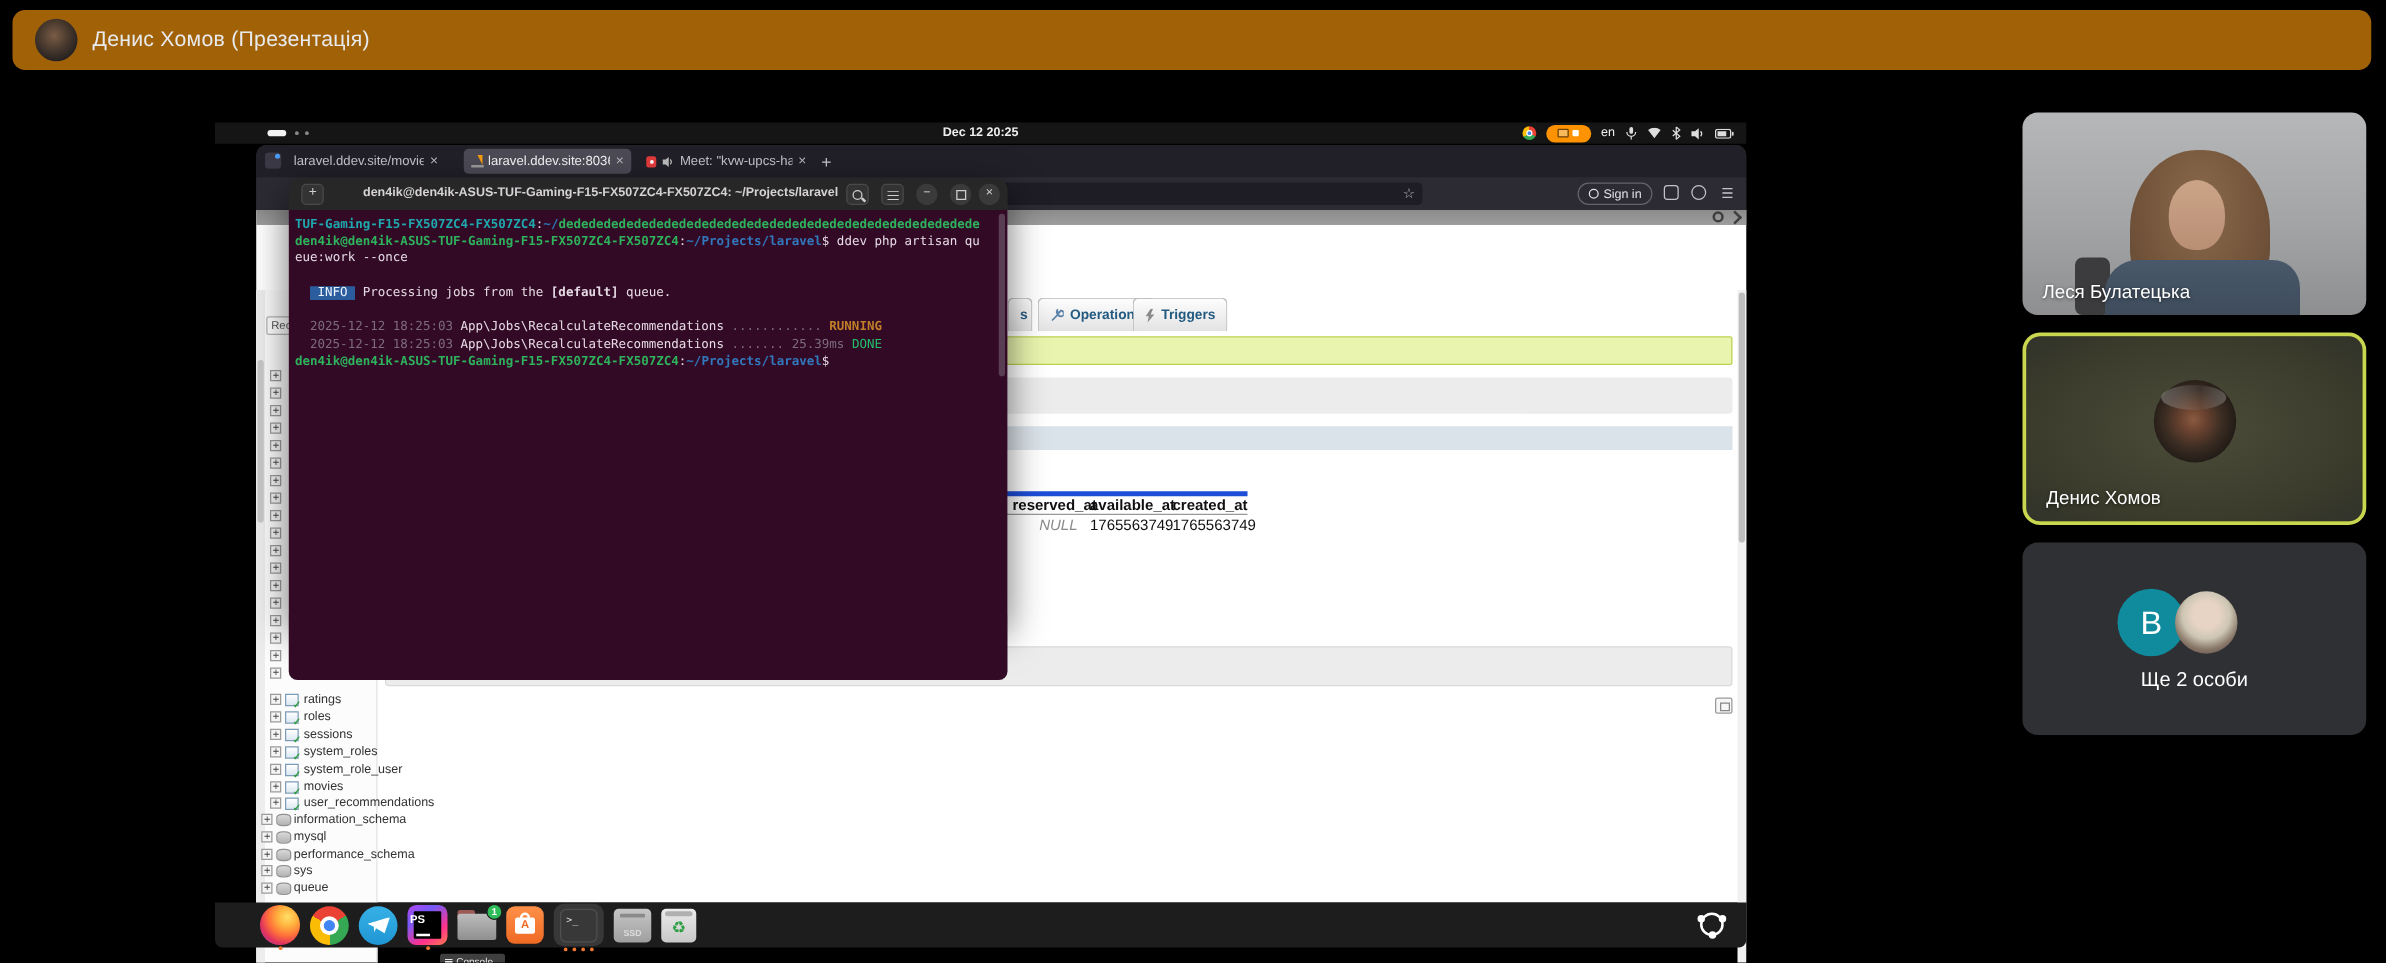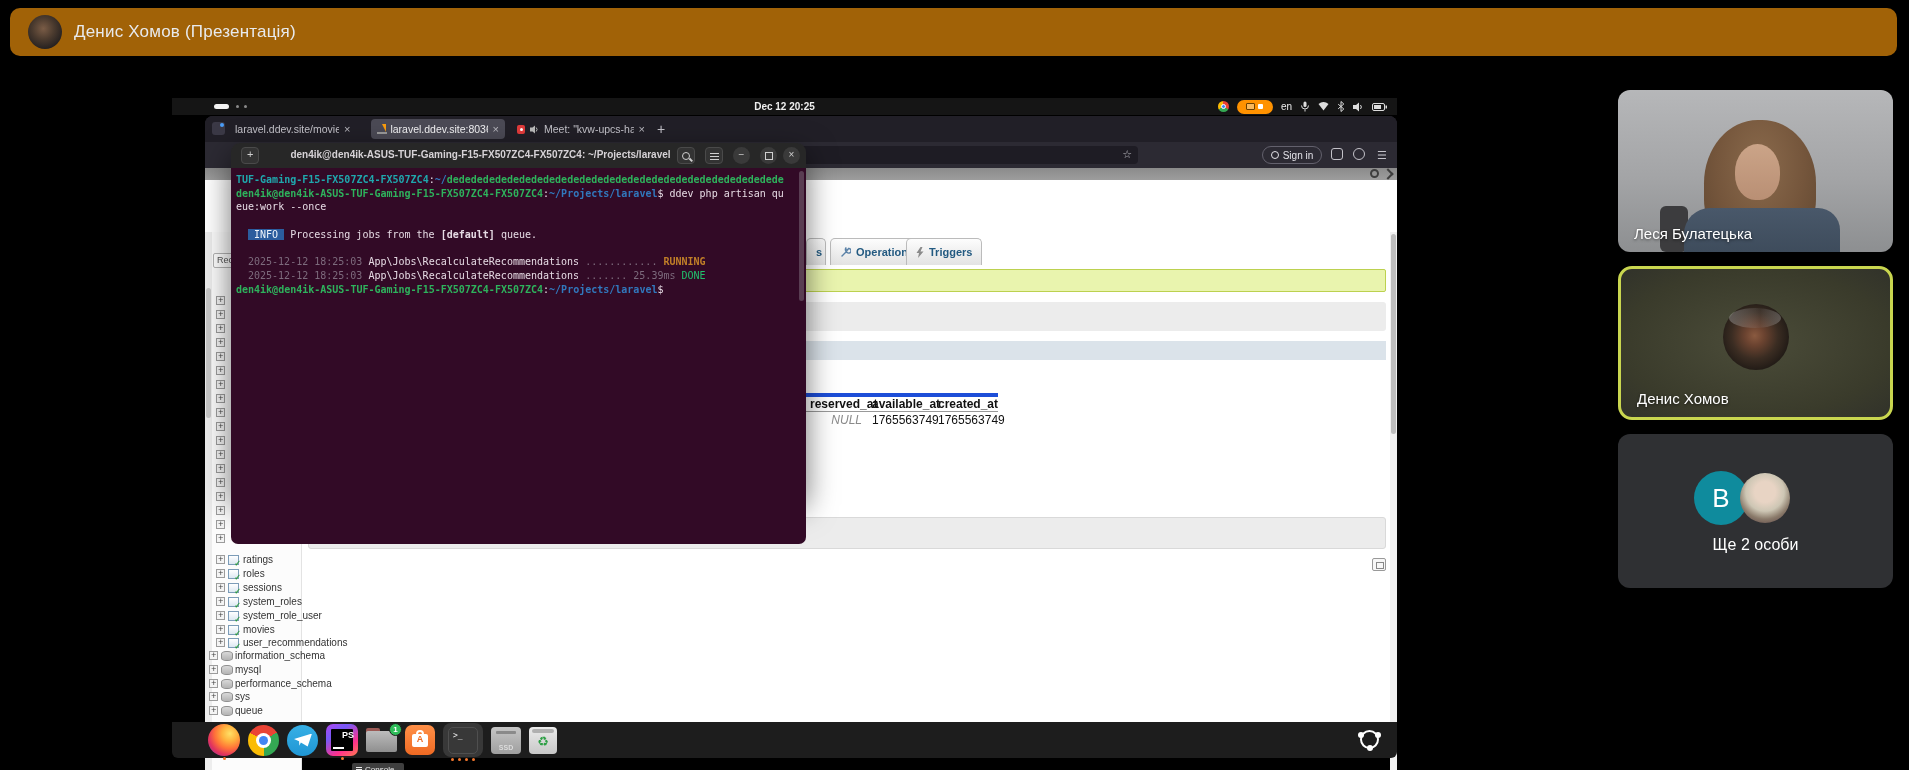--- a/index.html
+++ b/index.html
@@ -139,21 +139,21 @@
   .ffx{width:32px;height:32px;border-radius:50%;
     background:radial-gradient(circle at 68% 30%,#ffe066 0%,#ffb13d 25%,#ff7139 48%,#e0315f 70%,#7542c0 100%)}
   .chr{width:31px;height:31px;border-radius:50%;background:conic-gradient(from -60deg,#ea4335 0 33%,#34a853 0 66%,#fbbc05 0);position:relative}
   .chr .cw{position:absolute;left:8px;top:8px;width:15px;height:15px;border-radius:50%;background:#fff}
   .chr .cb2{position:absolute;left:11px;top:11px;width:9px;height:9px;border-radius:50%;background:#4285f4}
   .tg{width:31px;height:31px;border-radius:50%;background:linear-gradient(#37b0e6,#1f96d4);position:relative}
   .tg i{position:absolute;left:7px;top:9px;width:18px;height:13px;background:#fff;
     clip-path:polygon(0 42%,100% 0,76% 100%,38% 70%,30% 95%,28% 60%)}
   .pst{width:32px;height:32px;border-radius:7px;background:linear-gradient(145deg,#b345f1 0%,#765af8 30%,#ff318c 70%,#ff7c4d 100%);position:relative}
   .pst i{position:absolute;inset:5px;background:#000;border-radius:1px}
-  .pst .psl{position:absolute;left:16px;top:6px;color:#fff;font-size:9px;font-weight:bold}
+  .pst .psl{position:absolute;left:2px;top:6px;color:#fff;font-size:9px;font-weight:bold}
   .pst .psu{position:absolute;left:7px;bottom:7px;width:11px;height:2px;background:#fff}
   .fld{width:31px;height:26px;position:relative;margin-top:2px}
   .fld .fb{position:absolute;left:0;top:0;width:14px;height:7px;background:#9c5a55;border-radius:2px 2px 0 0}
   .fld .fbody{position:absolute;left:0;top:3px;width:31px;height:21px;background:linear-gradient(#bcbcbc,#8f8f8f);border-radius:2px}
   .fld .badge1{position:absolute;right:-5px;top:-5px;width:13px;height:13px;border-radius:50%;background:#2ebd59;
     border:1px solid #1d1d1d;color:#fff;font-size:8px;text-align:center;line-height:11px;font-weight:bold}
   .sto{width:30px;height:30px;border-radius:7px;background:linear-gradient(#ff9048,#ef6a23);position:relative}
   .sto .bag{position:absolute;left:7px;top:9px;width:16px;height:13px;background:#fff;border-radius:2px}
   .sto .hdl{position:absolute;left:11px;top:5px;width:8px;height:8px;border:2px solid #fff;border-radius:50%}
   .sto .al{position:absolute;left:0;top:9px;width:30px;text-align:center;color:#ef6a23;font-size:9px;font-weight:bold}

